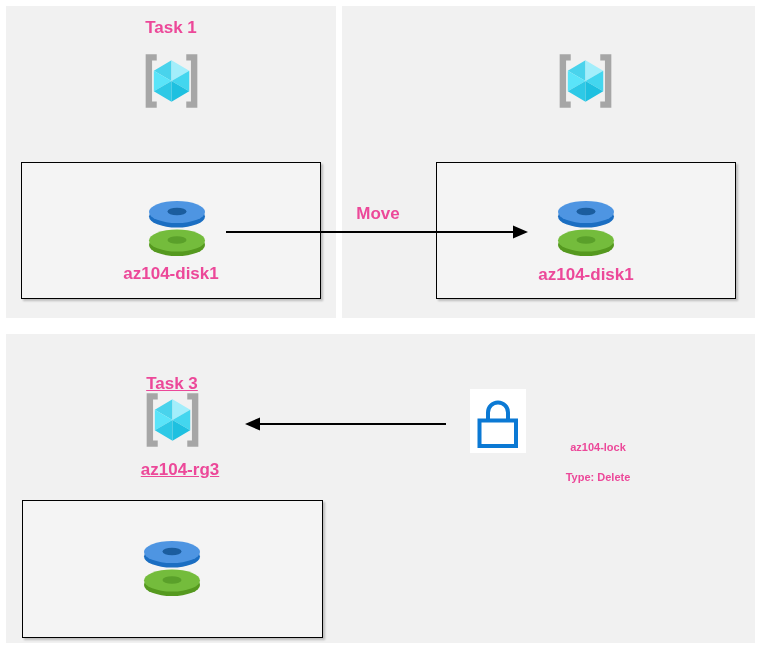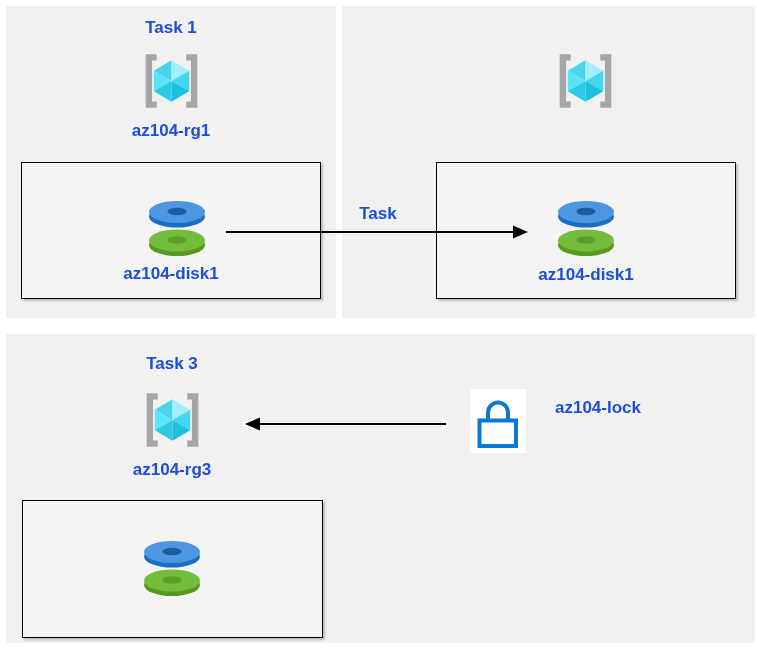--- a/index.html
+++ b/index.html
@@ -1,30 +1,30 @@
 <!DOCTYPE html>
 <html><head>
 <meta charset="utf-8">
 <style>
   html,body { margin:0; padding:0; background:#ffffff; }
   .canvas {
     position:relative; width:757px; height:653px; background:#ffffff;
-    font-family:"Liberation Sans", sans-serif; font-weight:bold; color:#1d4ed8;
+    font-family:"Liberation Sans", sans-serif; font-weight:bold; color:#ec4899;
     overflow:hidden;
   }
   .panel { position:absolute; background:#f1f1f1; }
   .label { position:absolute; text-align:center; font-size:17px; line-height:18px; white-space:nowrap; }
   .rbox  {
     position:absolute; background:#f4f4f4; border:1.5px solid #000;
     box-sizing:border-box; box-shadow:2px 2px 2px rgba(0,0,0,0.22);
   }
   .icon  { position:absolute; }
   .arrow { position:absolute; }
   .lockbox { position:absolute; width:56px; height:64px; background:#ffffff; }
-  .locktext { position:absolute; text-align:center; font-size:17px; line-height:30px; white-space:nowrap; }
+  .locktext { position:absolute; text-align:center; font-size:11px; line-height:30px; white-space:nowrap;margin-top:39px; }
 </style>
 </head>
 <body>
 
 <svg width="0" height="0" style="position:absolute" aria-hidden="true">
   <defs>
     <symbol id="sym-rg" viewBox="0 0 64 58">
       <path d="M17 5 H9 V53 H17" fill="none" stroke="#a6a6a6" stroke-width="6.5"></path>
       <path d="M47 5 H55 V53 H47" fill="none" stroke="#a6a6a6" stroke-width="6.5"></path>
       <polygon points="32,8 14,18.5 32,29" fill="#49d3ec"></polygon>
@@ -52,59 +52,59 @@
 <div class="canvas">
 
   <div class="panel" style="left:6px; top:6px; width:330px; height:312px;"></div>
   <div class="panel" style="left:342px; top:6px; width:413px; height:312px;"></div>
   <div class="panel" style="left:6px; top:334px; width:749px; height:309px;"></div>
 
   <div class="label" style="left:21px; top:19px; width:300px;">Task 1</div>
   <svg class="icon" style="left:140px; top:52px;" width="63" height="58">
       <use href="#sym-rg"></use>
     </svg>
-  <div class="label" style="left:21px; top:122px; width:300px;">az104-rg1</div>
   <div class="rbox" style="left:21px; top:162px; width:300px; height:137px;"></div>
   <svg class="icon" style="left:146px; top:196px;" width="62" height="64">
       <use href="#sym-disk"></use>
     </svg>
   <div class="label" style="left:21px; top:265px; width:300px;">az104-disk1</div>
 
   <svg class="icon" style="left:554px; top:52px;" width="63" height="58">
       <use href="#sym-rg"></use>
     </svg>
   <div class="rbox" style="left:436px; top:162px; width:300px; height:137px;"></div>
   <svg class="icon" style="left:555px; top:196px;" width="62" height="64">
       <use href="#sym-disk"></use>
     </svg>
   <div class="label" style="left:436px; top:266px; width:300px;">az104-disk1</div>
 
-  <div class="label" style="left:338px; top:205px; width:80px;">Task</div>
+  <div class="label" style="left:338px; top:205px; width:80px;">Move</div>
   <svg class="arrow" style="left:226px; top:224px;" width="304" height="16">
     <line x1="0" y1="8" x2="288" y2="8" stroke="#000" stroke-width="2"></line>
     <polygon points="287,1.5 302,8 287,14.5" fill="#000"></polygon>
   </svg>
 
-  <div class="label" style="left:22px; top:355px; width:300px;">Task 3</div>
+  <div class="label" style="left:22px; top:375px; width:300px;text-decoration:underline;">Task 3</div>
   <svg class="icon" style="left:141px; top:391px;" width="63" height="58">
       <use href="#sym-rg"></use>
     </svg>
-  <div class="label" style="left:22px; top:461px; width:300px;">az104-rg3</div>
+  <div class="label" style="left:30px; top:461px; width:300px;text-decoration:underline;">az104-rg3</div>
   <div class="rbox" style="left:22px; top:500px; width:301px; height:138px;"></div>
   <svg class="icon" style="left:141px; top:536px;" width="62" height="64">
       <use href="#sym-disk"></use>
     </svg>
 
   <svg class="arrow" style="left:243px; top:416px;" width="204" height="16">
     <polygon points="17,1.5 2,8 17,14.5" fill="#000"></polygon>
     <line x1="16" y1="8" x2="203" y2="8" stroke="#000" stroke-width="2"></line>
   </svg>
 
   <div class="lockbox" style="left:470px; top:389px;">
     <svg width="56" height="64">
         <use href="#sym-lock"></use>
       </svg>
   </div>
   <div class="locktext" style="left:536px; top:393px; width:124px;">
     <div>az104-lock</div>
+    <div>Type: Delete</div>
   </div>
 
 </div>
 
 </body></html>

